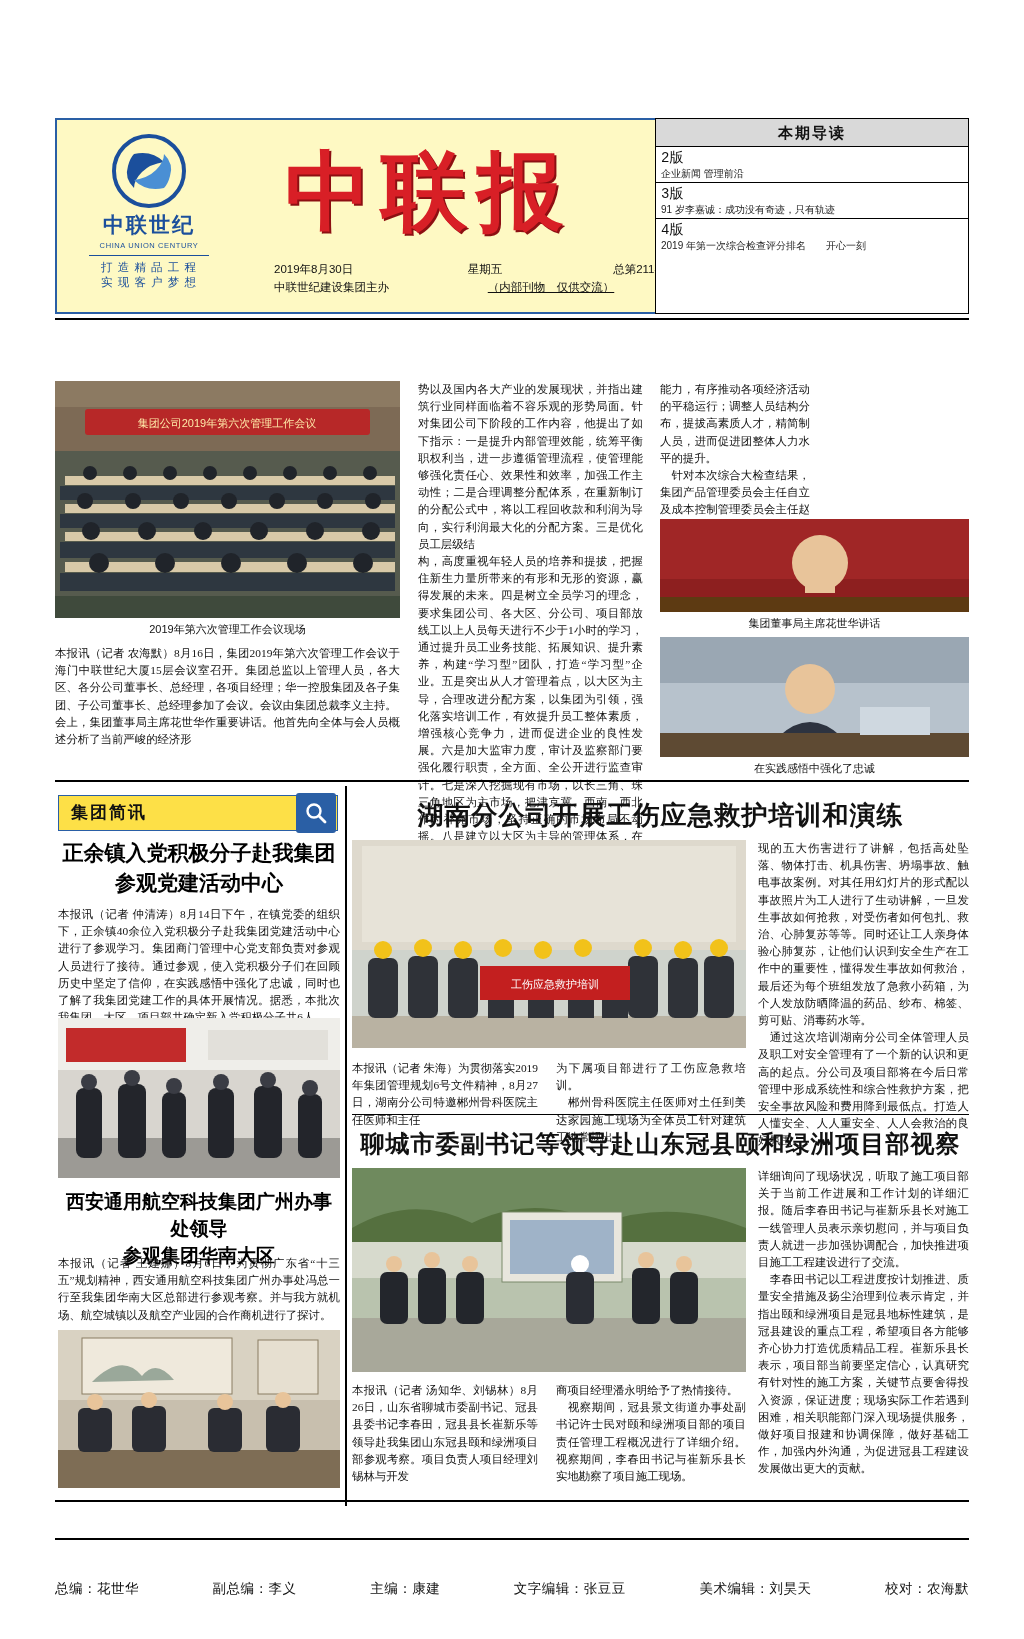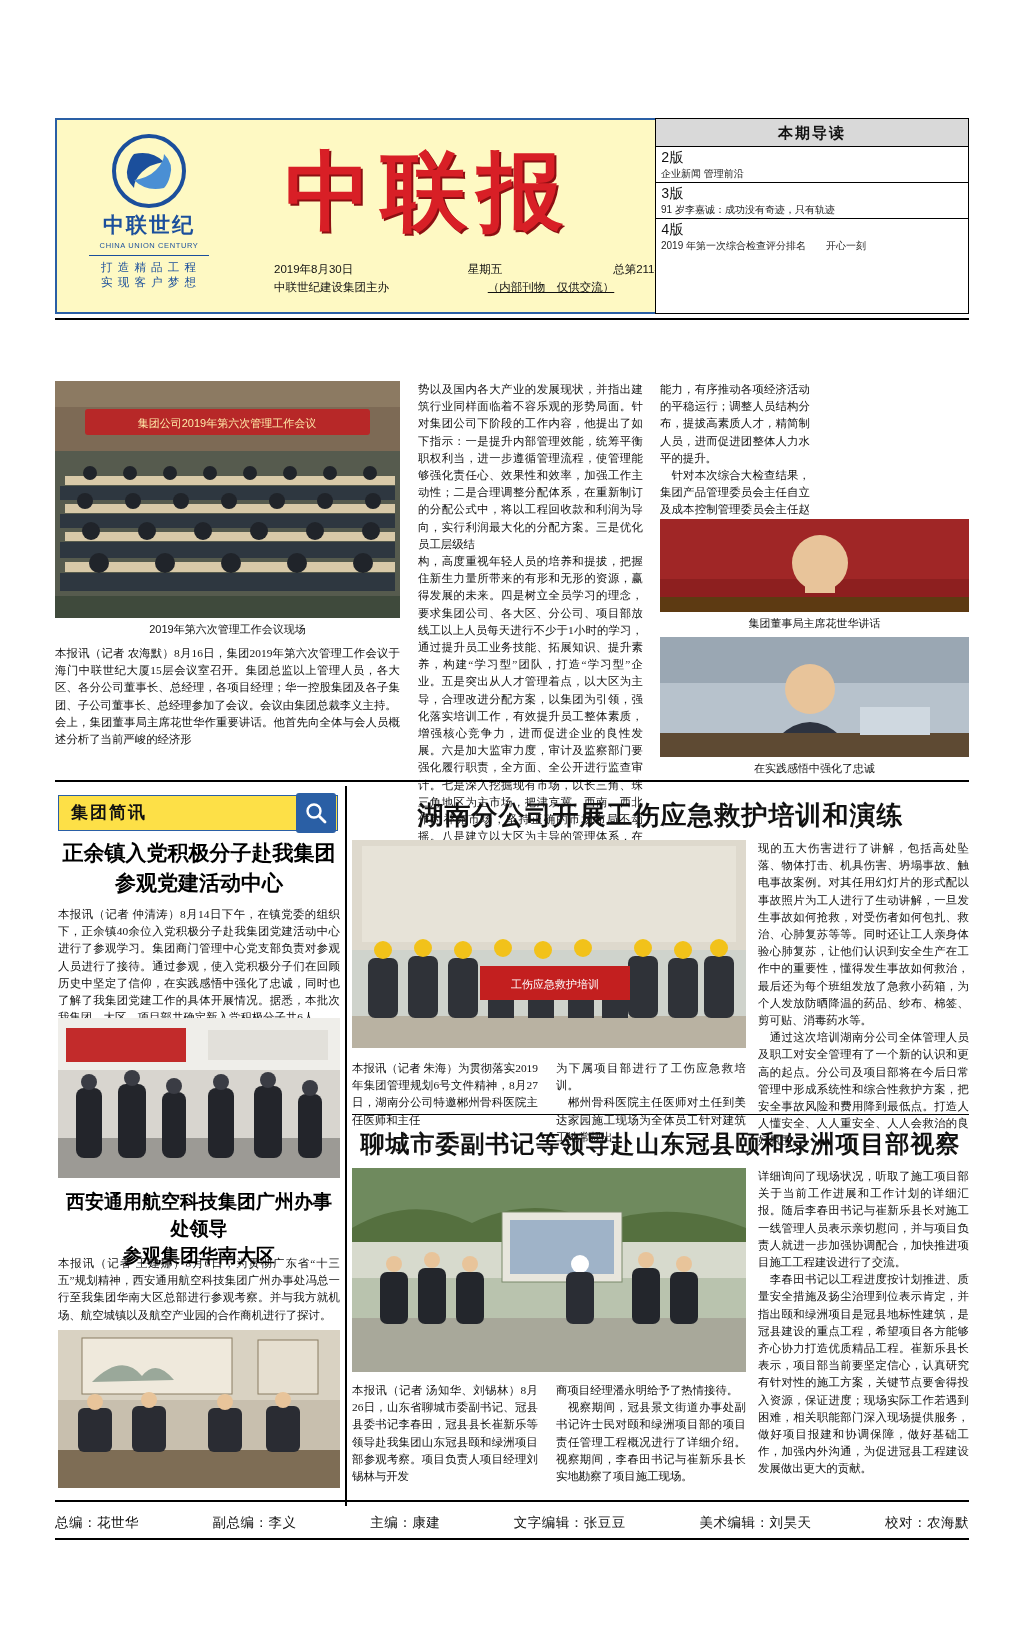--- a/index.html
+++ b/index.html
@@ -80,22 +80,22 @@
 
   
   .h3-title{position:absolute;left:352px;top:1128px;width:617px;text-align:center;
     font-family:"Liberation Sans",sans-serif;font-weight:bold;font-size:24px;letter-spacing:1px;}
   .h3-photo{position:absolute;left:352px;top:1168px;width:394px;height:204px;overflow:hidden;}
   .h3-c1{position:absolute;left:352px;top:1382px;width:186px;}
   .h3-c2{position:absolute;left:556px;top:1382px;width:190px;}
   .h3-c3{position:absolute;left:758px;top:1168px;width:211px;}
 
   
-  .footer{position:absolute;left:55px;top:1508px;width:914px;height:30px;
-    font-family:"Liberation Sans",sans-serif;font-size:13.5px;display:flex;justify-content:space-between;align-items:center;letter-spacing:.5px;}
+  .footer{position:absolute;left:55px;top:1568px;width:914px;height:30px;
+    font-family:"Liberation Sans",sans-serif;font-size:13.5px;display:flex;justify-content:space-between;align-items:flex-end;letter-spacing:.5px;}
 
   
   .ph{position:relative;width:100%;height:100%;overflow:hidden;}
   .ph svg{position:absolute;left:0;top:0;width:100%;height:100%;}
 </style>
 </head>
 <body>
 
 <div class="page">
 

